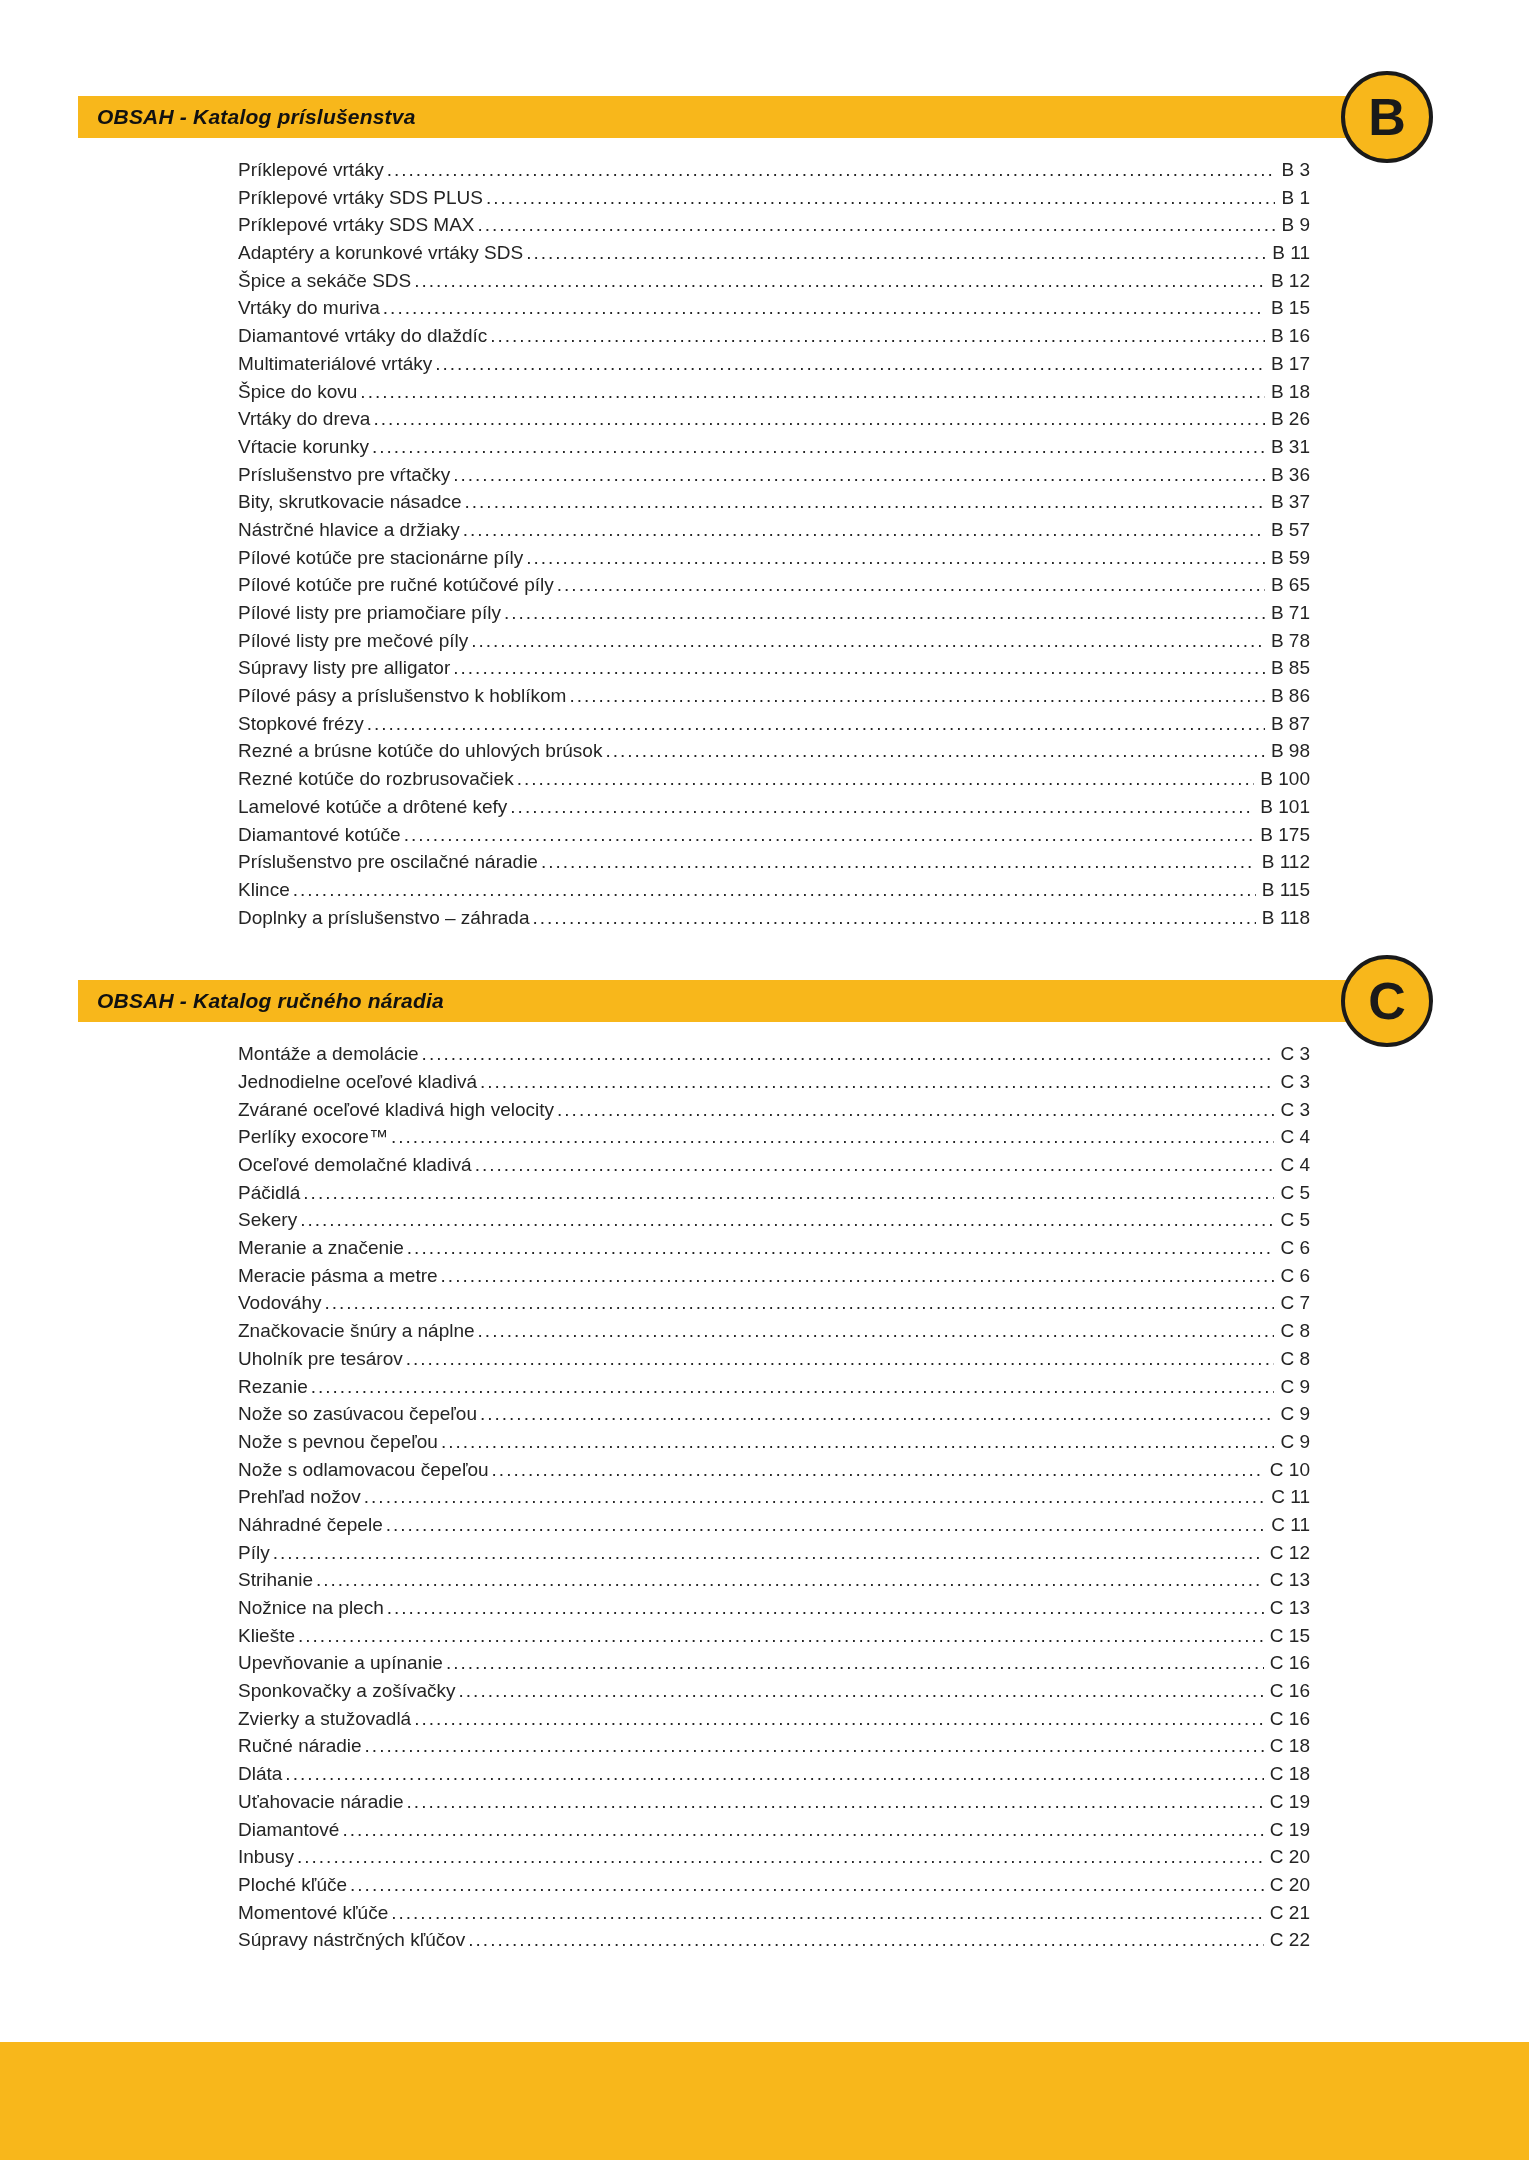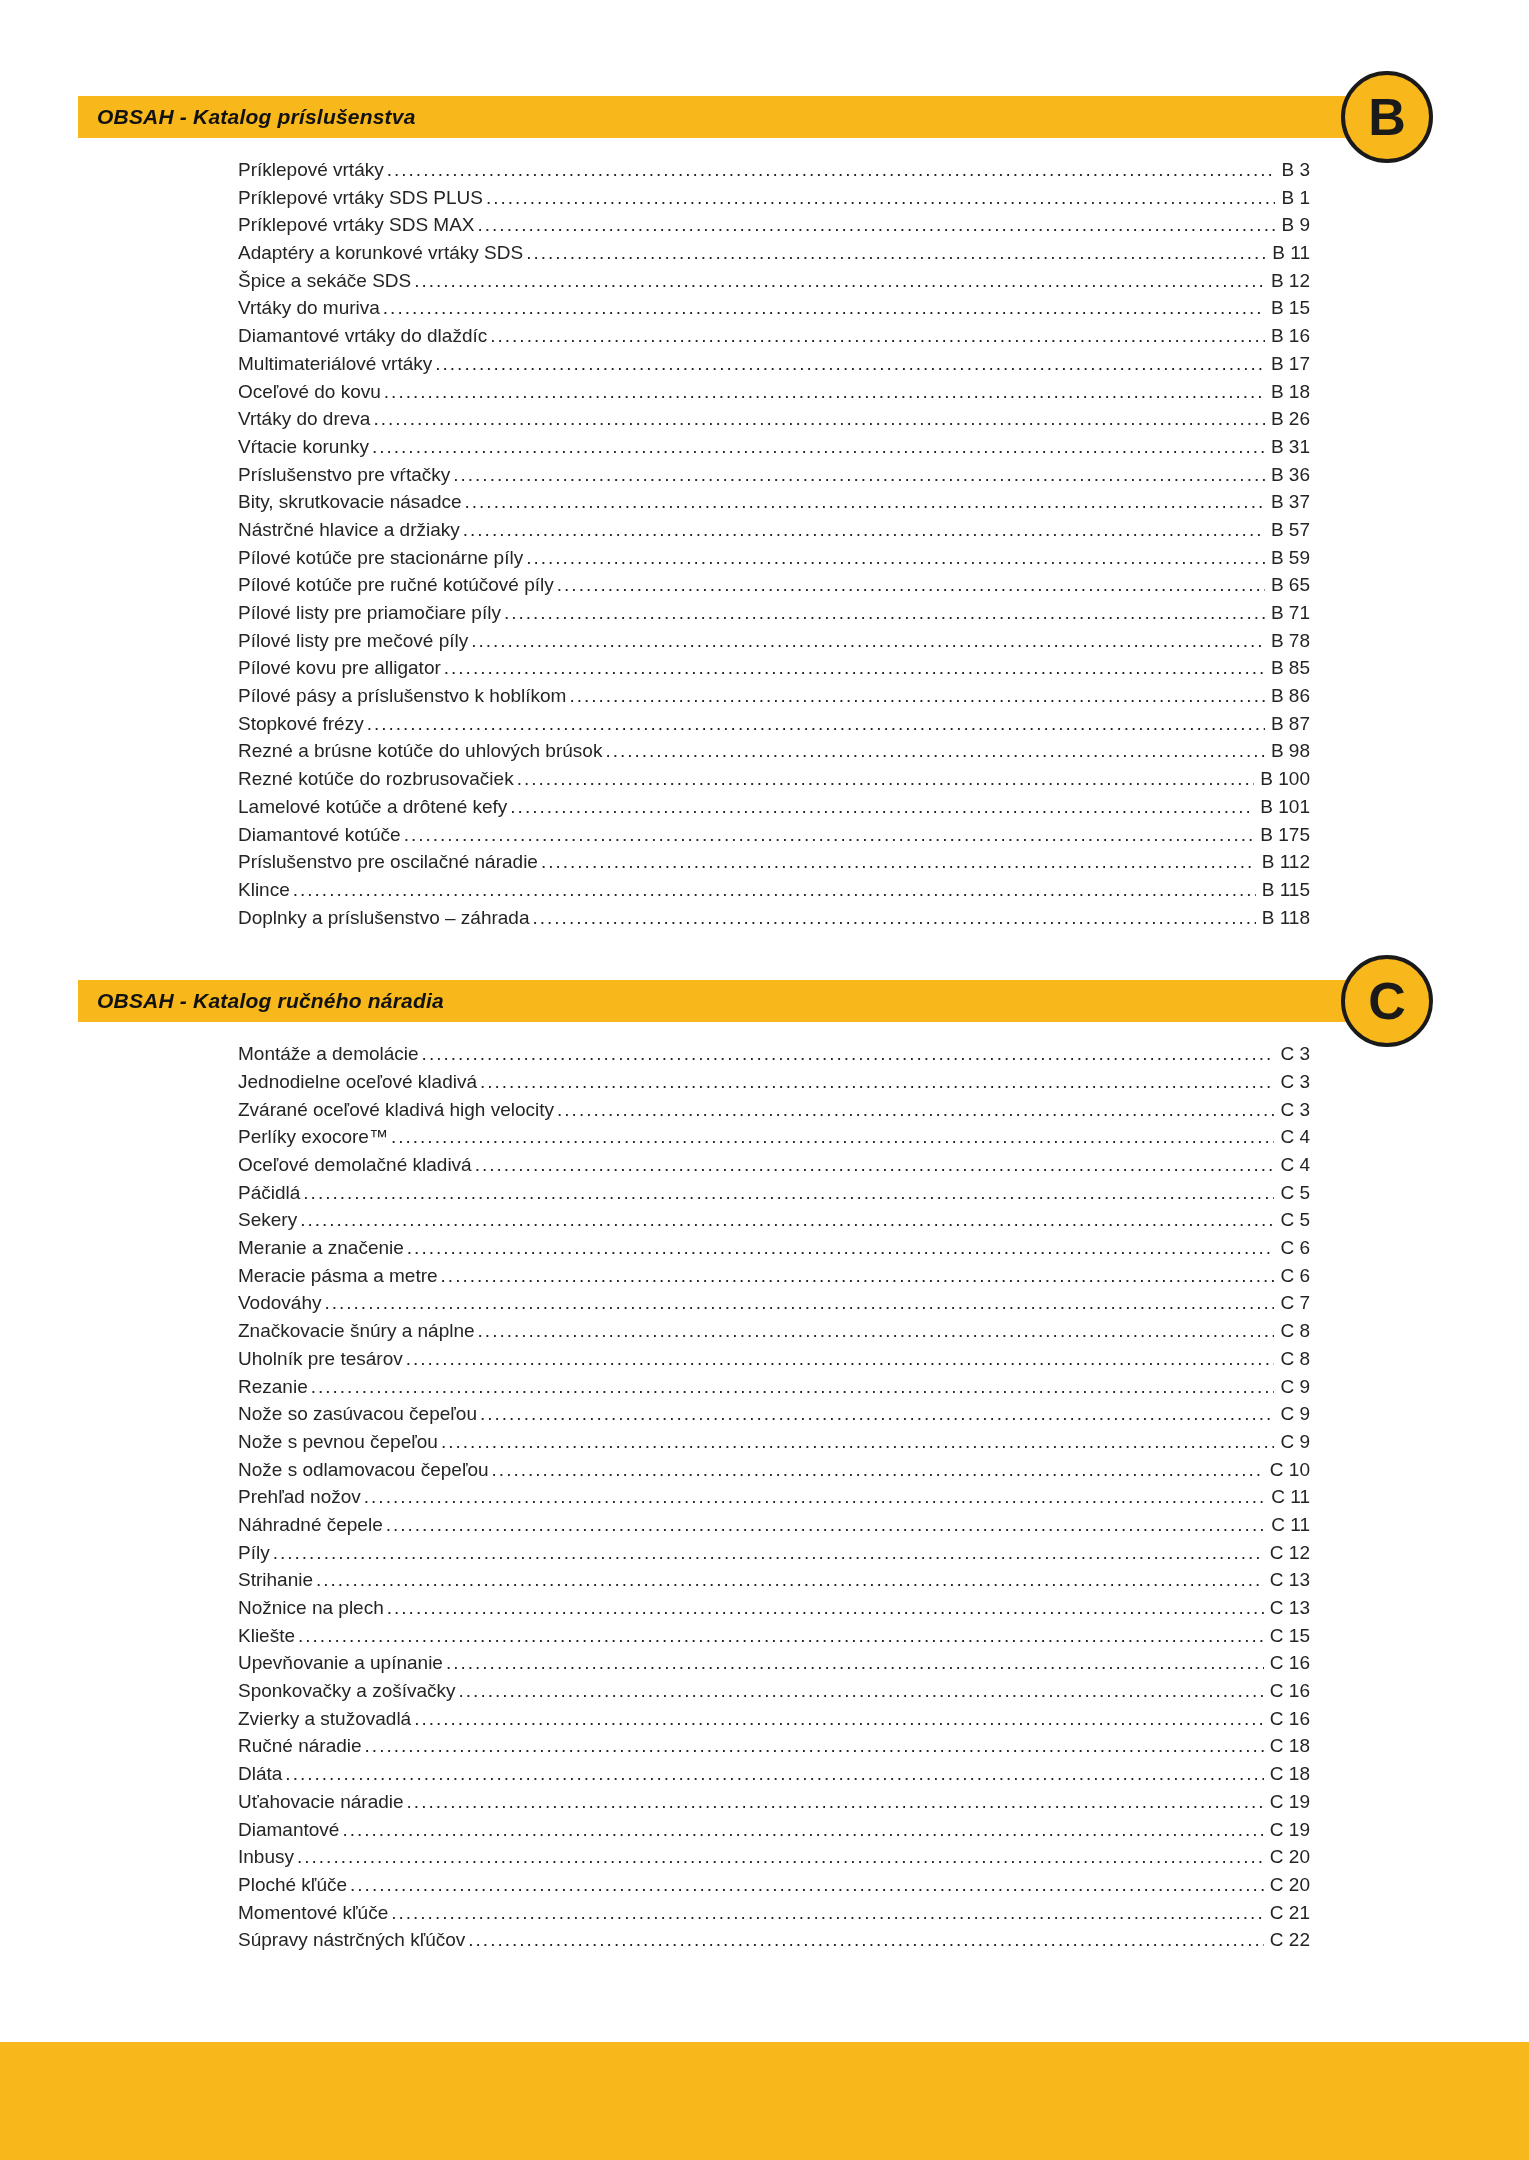--- a/index.html
+++ b/index.html
@@ -148,21 +148,21 @@
     <span class="toc-page">B 16</span>
   </li>
 
   <li class="toc-row">
     <span class="toc-label">Multimateriálové vrtáky</span>
     <span class="dot-leader"></span>
     <span class="toc-page">B 17</span>
   </li>
 
   <li class="toc-row">
-    <span class="toc-label">Oceľové do kovu</span>
+    <span class="toc-label">Špice do kovu</span>
     <span class="dot-leader"></span>
     <span class="toc-page">B 18</span>
   </li>
 
   <li class="toc-row">
     <span class="toc-label">Vrtáky do dreva</span>
     <span class="dot-leader"></span>
     <span class="toc-page">B 26</span>
   </li>
 
@@ -208,21 +208,21 @@
     <span class="toc-page">B 71</span>
   </li>
 
   <li class="toc-row">
     <span class="toc-label">Pílové listy pre mečové píly</span>
     <span class="dot-leader"></span>
     <span class="toc-page">B 78</span>
   </li>
 
   <li class="toc-row">
-    <span class="toc-label">Pílové kovu pre alligator</span>
+    <span class="toc-label">Súpravy listy pre alligator</span>
     <span class="dot-leader"></span>
     <span class="toc-page">B 85</span>
   </li>
 
   <li class="toc-row">
     <span class="toc-label">Pílové pásy a príslušenstvo k hoblíkom</span>
     <span class="dot-leader"></span>
     <span class="toc-page">B 86</span>
   </li>
 

